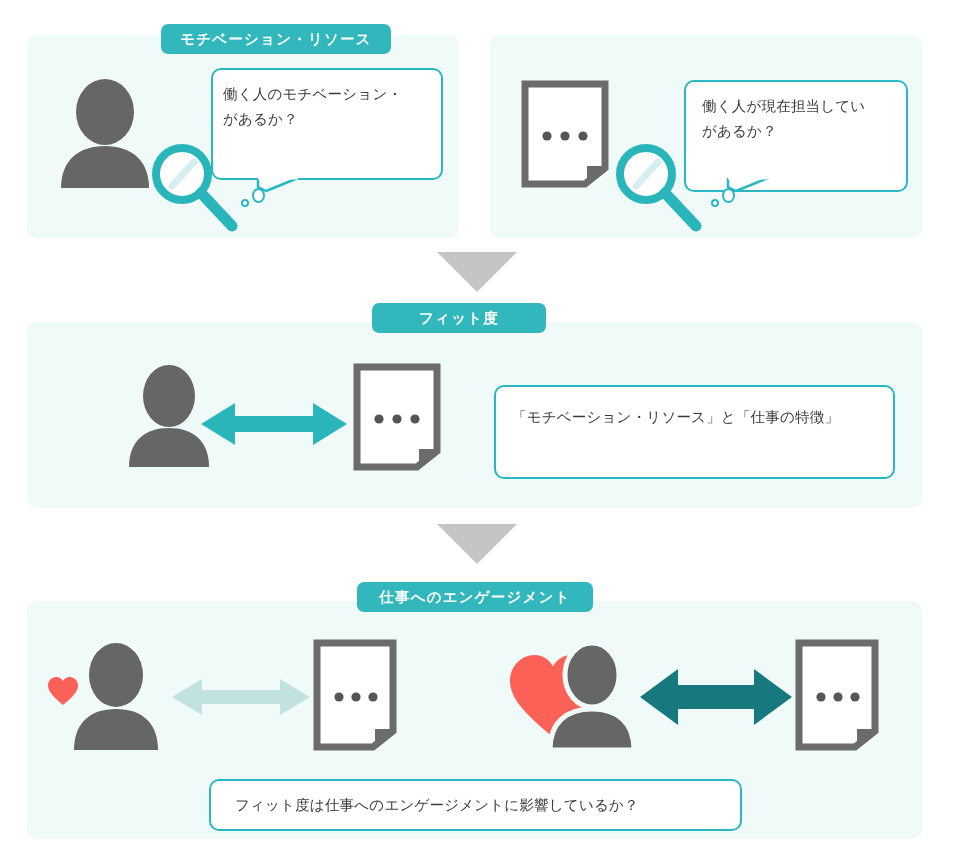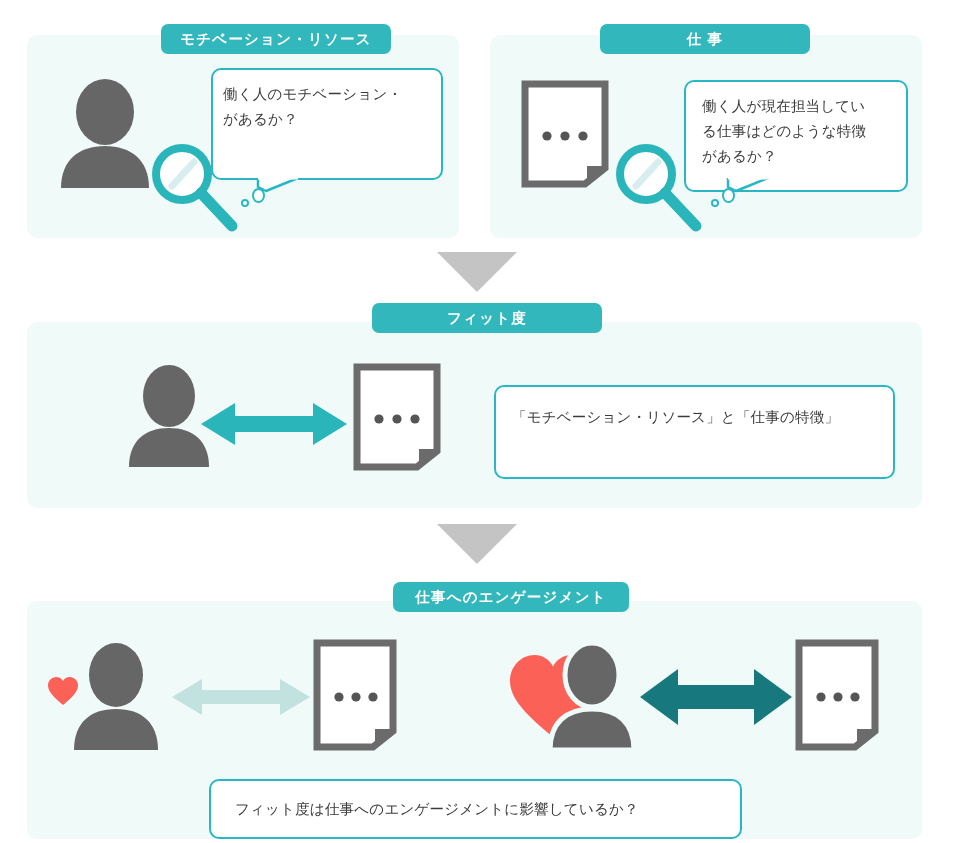--- a/index.html
+++ b/index.html
@@ -119,21 +119,20 @@
     <svg width="60" height="24" viewBox="0 0 60 24">
       <path d="M12 2 L12 11 L20 15 L52 2" fill="#ffffff" stroke="#2ab7c4" stroke-width="2.5" stroke-linejoin="round"></path>
       <line x1="12" y1="2" x2="52" y2="2" stroke="#ffffff" stroke-width="3"></line>
     </svg>
   </div>
   <div class="dot-sm" style="left:252px; top:188px;"></div>
   <div class="dot-xs" style="left:241px; top:199px;"></div>
 
   <div class="panel" style="left:490px; top:35px; width:432px; height:203px;"></div>
 
-  <div class="badge" style="left:600px; top:24px; width:210px;">仕 事</div>
 
   <div class="icon" style="left:521px; top:80px; width:88px; height:108px;">
     <svg width="88" height="108" viewBox="0 0 88 108">
       <path d="M4 4 H70 L84 4 L84 88 L64 104 H4 Z" fill="#ffffff" stroke="#6b6b6b" stroke-width="7" stroke-linejoin="miter"></path>
       <path d="M84 86 L66 104 L66 86 Z" fill="#6b6b6b"></path>
       <circle cx="26" cy="56" r="4.6" fill="#555555"></circle>
       <circle cx="44" cy="56" r="4.6" fill="#555555"></circle>
       <circle cx="62" cy="56" r="4.6" fill="#555555"></circle>
     </svg>
   </div>
@@ -141,41 +140,40 @@
   <div class="icon" style="left:612px; top:140px; width:96px; height:96px;">
     <svg width="96" height="96" viewBox="0 0 96 96">
       <circle cx="34" cy="34" r="26" fill="#ffffff" stroke="#2ab5bb" stroke-width="8"></circle>
       <line x1="24" y1="46" x2="46" y2="22" stroke="#d6eef0" stroke-width="7" stroke-linecap="round"></line>
       <line x1="53" y1="53" x2="84" y2="86" stroke="#2ab5bb" stroke-width="11" stroke-linecap="round"></line>
     </svg>
   </div>
 
   <div class="bubble" style="left:684px; top:80px; width:224px; height:112px;">
     <span class="line">働く人が現在担当してい</span>
-    <span class="line">る仕事はどのような特徴</span>
     <span class="line">があるか？</span>
   </div>
   <div class="tail-notch" style="left:716px; top:176px; width:60px; height:24px;">
     <svg width="60" height="24" viewBox="0 0 60 24">
       <path d="M12 2 L12 11 L20 15 L52 2" fill="#ffffff" stroke="#2ab7c4" stroke-width="2.5" stroke-linejoin="round"></path>
       <line x1="12" y1="2" x2="52" y2="2" stroke="#ffffff" stroke-width="3"></line>
     </svg>
   </div>
   <div class="dot-sm" style="left:722px; top:188px;"></div>
   <div class="dot-xs" style="left:711px; top:199px;"></div>
 
   <div class="chev" style="left:437px; top:252px; width:80px; height:40px;">
     <svg width="80" height="40" viewBox="0 0 80 40">
       <path d="M0 0 L80 0 L40 40 Z" fill="#c4c4c4"></path>
     </svg>
   </div>
 
   <div class="panel" style="left:27px; top:322px; width:895px; height:186px;"></div>
 
-  <div class="badge" style="left:372px; top:303px; width:230px;">フィット度</div>
+  <div class="badge" style="left:372px; top:303px; width:174px;">フィット度</div>
 
   <div class="icon" style="left:125px; top:365px; width:88px; height:102px;">
     <svg width="88" height="102" viewBox="0 0 88 102">
       <ellipse cx="44" cy="31" rx="26" ry="31" fill="#666666"></ellipse>
       <path d="M4 102 C4 76 20 63 44 63 C68 63 84 76 84 102 Z" fill="#666666"></path>
     </svg>
   </div>
 
   <div class="arrow-icon" style="left:201px; top:397px; width:146px; height:54px;">
     <svg width="146" height="54" viewBox="0 0 146 54">
@@ -198,21 +196,21 @@
   </div>
 
   <div class="chev" style="left:437px; top:524px; width:80px; height:40px;">
     <svg width="80" height="40" viewBox="0 0 80 40">
       <path d="M0 0 L80 0 L40 40 Z" fill="#c4c4c4"></path>
     </svg>
   </div>
 
   <div class="panel" style="left:27px; top:601px; width:895px; height:238px;"></div>
 
-  <div class="badge" style="left:357px; top:582px; width:236px;margin-left:36px;">仕事へのエンゲージメント</div>
+  <div class="badge" style="left:357px; top:582px; width:236px;">仕事へのエンゲージメント</div>
 
   <div class="icon" style="left:46px; top:675px; width:34px; height:32px;">
     <svg width="34" height="32" viewBox="0 0 34 32">
       <path d="M17 30 C7 22 2 16 2 10.5 C2 5.6 5.7 2 10.2 2 C13.1 2 15.7 3.6 17 6 C18.3 3.6 20.9 2 23.8 2 C28.3 2 32 5.6 32 10.5 C32 16 27 22 17 30 Z" fill="#fc6158"></path>
     </svg>
   </div>
 
   <div class="icon" style="left:70px; top:642px; width:92px; height:108px;">
     <svg width="92" height="108" viewBox="0 0 92 108">
       <ellipse cx="46" cy="33" rx="27" ry="32" fill="#666666"></ellipse>
@@ -258,17 +256,17 @@
   <div class="icon" style="left:795px; top:639px; width:84px; height:112px;">
     <svg width="84" height="112" viewBox="0 0 84 112">
       <path d="M4 4 H66 L80 4 L80 92 L60 108 H4 Z" fill="#ffffff" stroke="#6b6b6b" stroke-width="7" stroke-linejoin="miter"></path>
       <path d="M80 90 L62 108 L62 90 Z" fill="#6b6b6b"></path>
       <circle cx="26" cy="58" r="4.6" fill="#555555"></circle>
       <circle cx="43" cy="58" r="4.6" fill="#555555"></circle>
       <circle cx="60" cy="58" r="4.6" fill="#555555"></circle>
     </svg>
   </div>
 
-  <div class="bubble center" style="left:209px; top:779px; width:533px; height:60px; padding:0 0 0 24px;">
+  <div class="bubble center" style="left:209px; top:779px; width:533px; height:52px; padding:0 0 0 24px;">
     <span class="line">フィット度は仕事へのエンゲージメントに影響しているか？</span>
   </div>
 
 </div>
 
 </body></html>

